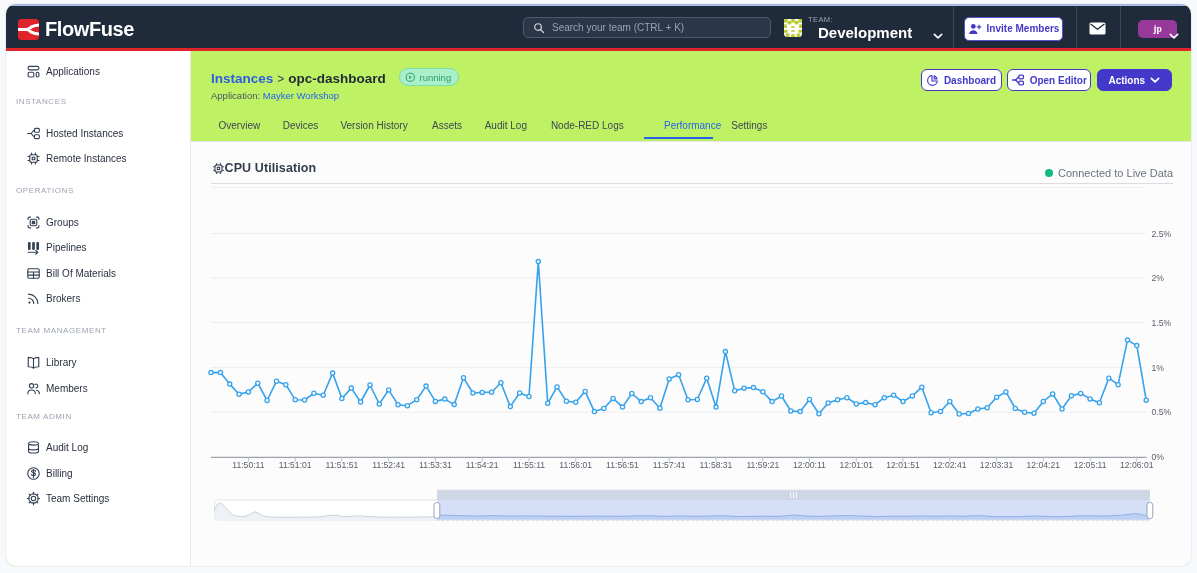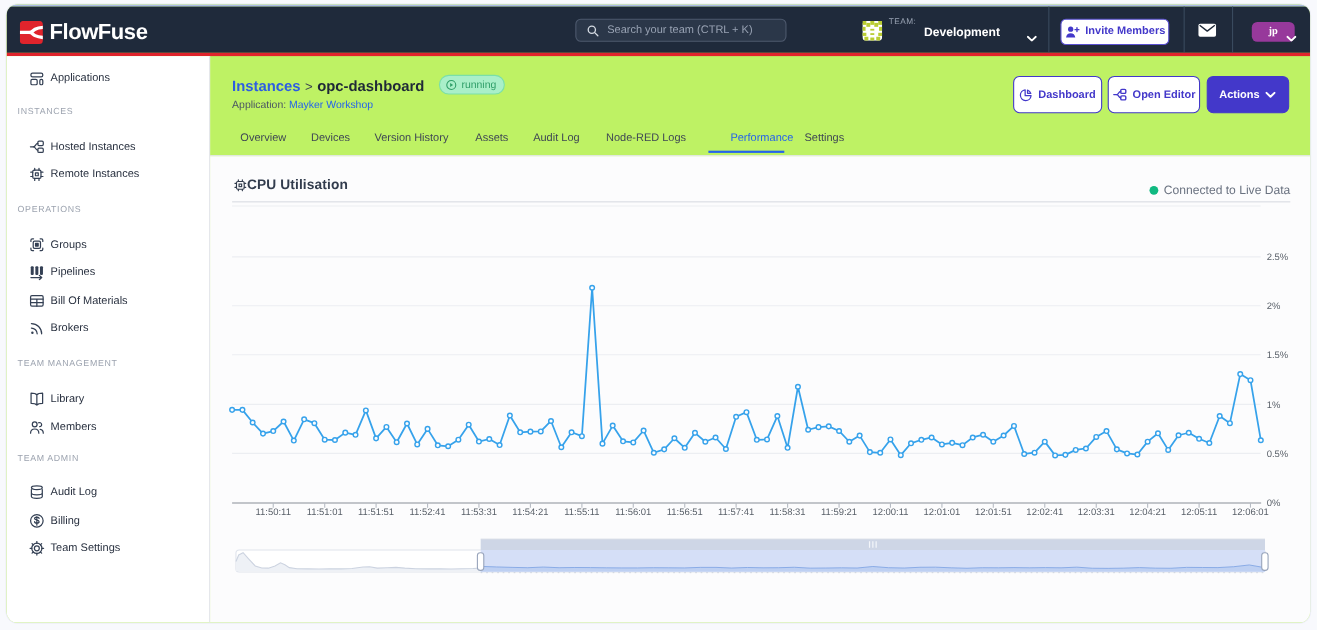--- a/index.html
+++ b/index.html
@@ -1,45 +1,45 @@
 <!DOCTYPE html>
 <html><head><meta charset="utf-8"><style>
 * { margin:0; padding:0; box-sizing:border-box; }
 html,body { width:1197px; height:573px; background:#f8f9fd; font-family:"Liberation Sans",sans-serif; overflow:hidden; }
 .card { position:absolute; left:6px; top:4px; width:1185px; height:562px; background:#bef264; border-radius:10px; overflow:hidden; box-shadow:0 0 0 1px #eceef6; }
 .accent { position:absolute; top:0; left:0; right:0; height:1.5px; background:#aab9e6; }
 .nav { position:absolute; top:2px; left:0; right:0; height:42px; background:#1f2a3b; }
 .navline { position:absolute; top:44px; left:0; right:0; height:2.5px; background:#e0242c; }
 .logo { position:absolute; left:12px; top:13px; }
 .logotxt { position:absolute; left:39px; top:11.5px; font-size:20px; font-weight:700; color:#fff; letter-spacing:-0.4px; }
-.search { position:absolute; left:517px; top:11px; width:192px; height:21px; background:#2b3749; border:1px solid #4d596d; border-radius:5px; display:flex; align-items:center; padding-left:9px; gap:7px; }
+.search { position:absolute; left:517px; top:11px; width:248px; height:21px; background:#2b3749; border:1px solid #4d596d; border-radius:5px; display:flex; align-items:center; padding-left:9px; gap:7px; }
 .search span { color:#98a2b3; font-size:10px; }
 .tavatar { position:absolute; left:778px; top:13px; }
 .tlabel { position:absolute; left:802px; top:9px; font-size:7.5px; color:#99a3b3; letter-spacing:0.4px; }
-.tname { position:absolute; left:802px; top:18px; font-size:11px; font-weight:700; color:#fff;padding-left:32px; }
+.tname { position:absolute; left:780px; top:18px; font-size:15px; font-weight:700; color:#fff;padding-left:32px; }
 .chev1 { position:absolute; left:927px; top:19px; }
 .nsep { position:absolute; top:2px; height:42px; width:1px; background:#394a5e; }
 .invite { position:absolute; left:958px; top:11.2px; width:99px; height:23.5px; background:#fff; border:1px solid #5a50d0; border-radius:5px; display:flex; align-items:center; justify-content:center; gap:5px; }
 .invite span { color:#4338ca; font-size:10px; font-weight:700; }
 .mail { position:absolute; left:1083px; top:15px; }
 .javatar { position:absolute; left:1132px; top:13.5px; width:39px; height:18px; border-radius:5px; background:#97399b; color:#fff; font-size:9.5px; font-weight:700; font-family:"Liberation Serif",serif; display:flex; align-items:center; justify-content:center; }
 .chev2 { position:absolute; left:1163px; top:19px; }
 .sidebar { position:absolute; left:0; top:46.5px; width:185px; bottom:0; background:#fff; border-right:1px solid #e5e7eb; }
 .shdr { position:absolute; left:10px; font-size:8px; color:#9ca3af; letter-spacing:0.6px; }
 .sitem { position:absolute; left:20px; display:flex; align-items:center; gap:5px; height:16px; }
 .sitem span { font-size:10px; color:#28303f; }
 .main { position:absolute; left:185px; top:46.5px; right:0; bottom:0; }
 .crumb { position:absolute; left:20px; top:20px; font-size:13.5px; font-weight:700; color:#1f2937; }
 .crumb a { color:#2d5de2; text-decoration:none; }
 .crumb .sep { color:#394150; font-weight:400; padding:0 4px; font-size:12px; }
 .running { position:absolute; left:208px; top:17.9px; height:17.4px; padding:0 7px 0 5px; background:#a9efc9; border:1px solid #7adfa9; border-radius:9.5px; display:flex; align-items:center; gap:4px; }
 .running span { font-size:9.5px; color:#2f9e68; font-weight:400; }
 .appline { position:absolute; left:20px; top:39px; font-size:9.5px; color:#4b5563;text-align:right; }
 .appline a { color:#2563eb; text-decoration:none; }
-.btn { position:absolute; top:18.5px; height:34px; border-radius:6px; display:flex; align-items:center; justify-content:center; gap:5px; background:#fff; border:1px solid #4338ca; }
+.btn { position:absolute; top:18.5px; height:22px; border-radius:6px; display:flex; align-items:center; justify-content:center; gap:5px; background:#fff; border:1px solid #4338ca; }
 .btn span { font-size:10px; font-weight:700; color:#4338ca; }
 .btn.solid { background:#4338ca; border-color:#4338ca; }
 .btn.solid span { color:#fff; }
 .tab { position:absolute; top:69px; font-size:10px; color:#3f4754; }
 .tab.active { color:#2563eb; }
 .tabline { position:absolute; left:453px; top:86px; width:69px; height:2.5px; background:#2563eb; }
 .tabborder { position:absolute; left:0; top:90px; right:0; height:1px; background:#e5e7eb; }
 .content { position:absolute; left:0; top:91px; right:0; bottom:0; background:#fcfcfd; }
 .cpuhdr { position:absolute; left:20.5px; top:110.8px; display:flex; align-items:center; gap:0; }
 .cpuhdr b { font-size:12.5px; color:#323c4d; letter-spacing:0.1px; }

